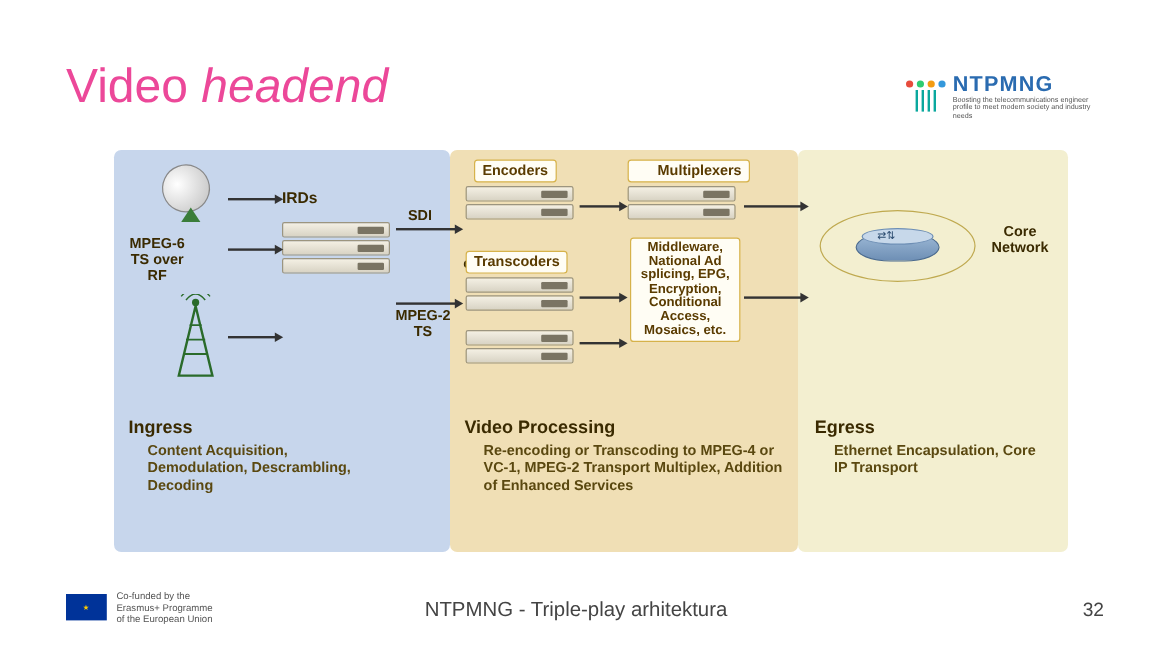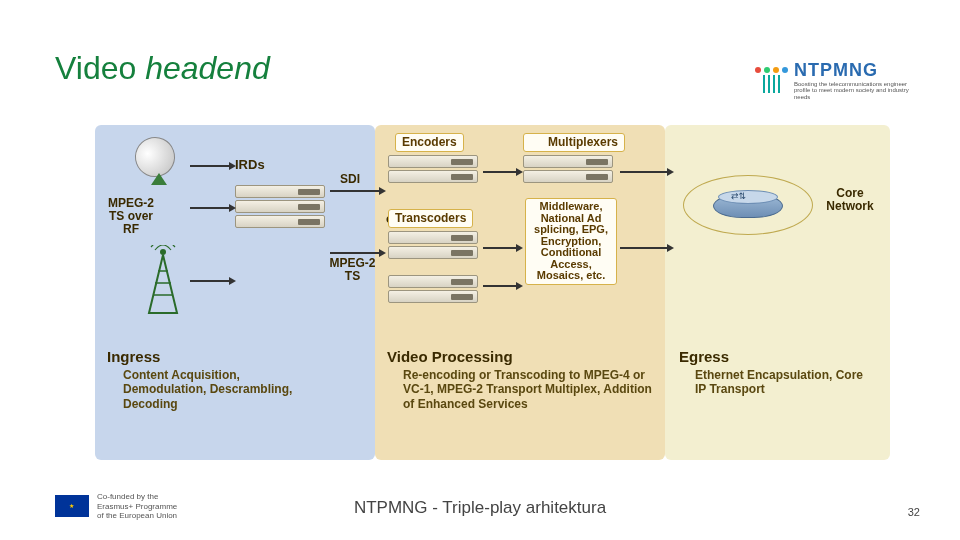--- a/index.html
+++ b/index.html
@@ -1,18 +1,18 @@
 <!DOCTYPE html>
 <html><head>
 <meta charset="utf-8">
 <style>
   * { margin: 0; padding: 0; box-sizing: border-box; }
   html, body { width: 960px; height: 540px; font-family: "Segoe UI", Arial, sans-serif; background: #fff; }
   .slide { position: relative; width: 960px; height: 540px; }
-  .title { position: absolute; top: 50px; left: 55px; font-size: 32px; font-weight: 300; color: #15803d; }
+  .title { position: absolute; top: 50px; left: 55px; font-size: 40px; font-weight: 300; color: #ec4899; }
   .title .ital { font-style: italic; }
   .logo-benefit { position: absolute; top: 50px; right: 35px; width: 170px; height: 60px; display: flex; align-items: center; gap: 6px; }
   .logo-benefit .chip { display: flex; flex-direction: column; align-items: center; justify-content: flex-end; }
   .logo-benefit .dots { display: flex; gap: 3px; margin-bottom: 2px; }
   .logo-benefit .dot { width: 6px; height: 6px; border-radius: 50%; }
   .logo-benefit .lines { display: flex; gap: 3px; }
   .logo-benefit .line { width: 2px; height: 18px; background: #0aa89e; }
   .logo-benefit .txtwrap { display: flex; flex-direction: column; }
   .logo-benefit .brand { font-size: 18px; font-weight: 700; letter-spacing: 1px; color: #2a6bb0; }
   .logo-benefit .tag { font-size: 6px; color: #555; line-height: 1.1; }
@@ -53,21 +53,21 @@
 
   .side-label { position: absolute; font-weight: 700; font-size: 12px; color: #3a2a00; text-align: center; line-height: 1.1; }
   .side-label-irds { font-size: 13px; }
 
   .eu { position: absolute; bottom: 20px; left: 35px; display: flex; align-items: center; gap: 8px; padding-left: 20px; }
   .eu .flag { width: 34px; height: 22px; background: #003399; position: relative; }
   .eu .flag::after { content:"★"; position:absolute; font-size:6px; color:#ffcc00; left:14px; top:7px;}
   .eu .lines { font-size: 8px; color: #555; line-height: 1.15; }
 
   .footer-center { position: absolute; bottom: 22px; left: 0; width: 960px; text-align: center; font-size: 17px; color: #444; }
-  .footer-page { position: absolute; bottom: 22px; right: 40px; font-size: 11px; color: #444; text-align: right; }
+  .footer-page { position: absolute; bottom: 22px; right: 40px; font-size: 16px; color: #444; text-align: right; }
 </style>
 </head>
 <body>
 
 <div class="slide">
 
   <div class="title">
     <span>Video</span>
     <span class="ital">headend</span>
   </div>
@@ -104,21 +104,21 @@
     </div>
     <div class="tower" style="top:120px; left:48px;">
       <svg viewBox="0 0 40 70">
           <path d="M20 10 L6 68 L34 68 Z" fill="none" stroke="#2a6b2a" stroke-width="2"></path>
           <path d="M10 50 L30 50 M12 38 L28 38 M15 26 L25 26" stroke="#2a6b2a" stroke-width="1.5"></path>
           <circle cx="20" cy="7" r="3" fill="#2a6b2a"></circle>
           <path d="M12 5 Q20 -5 28 5 M8 2 Q20 -12 32 2" fill="none" stroke="#2a6b2a" stroke-width="1.2"></path>
         </svg>
     </div>
 
-    <div class="side-label" style="top:72px; left:6px; width:60px;">MPEG-2 TS over RF</div>
+    <div class="side-label" style="top:72px; left:6px; width:60px;">MPEG-6 TS over RF</div>
 
     <div class="side-label side-label-irds" style="top:33px; left:140px;">IRDs</div>
     <div class="device" style="top:60px; left:140px;">
       <div class="rack-slot"></div>
         <div class="rack-slot"></div>
         <div class="rack-slot"></div>
     </div>
 
     <div class="arrow-h" style="top:40px; left:95px; width:40px;"></div>
     <div class="arrow-h" style="top:82px; left:95px; width:40px;"></div>

